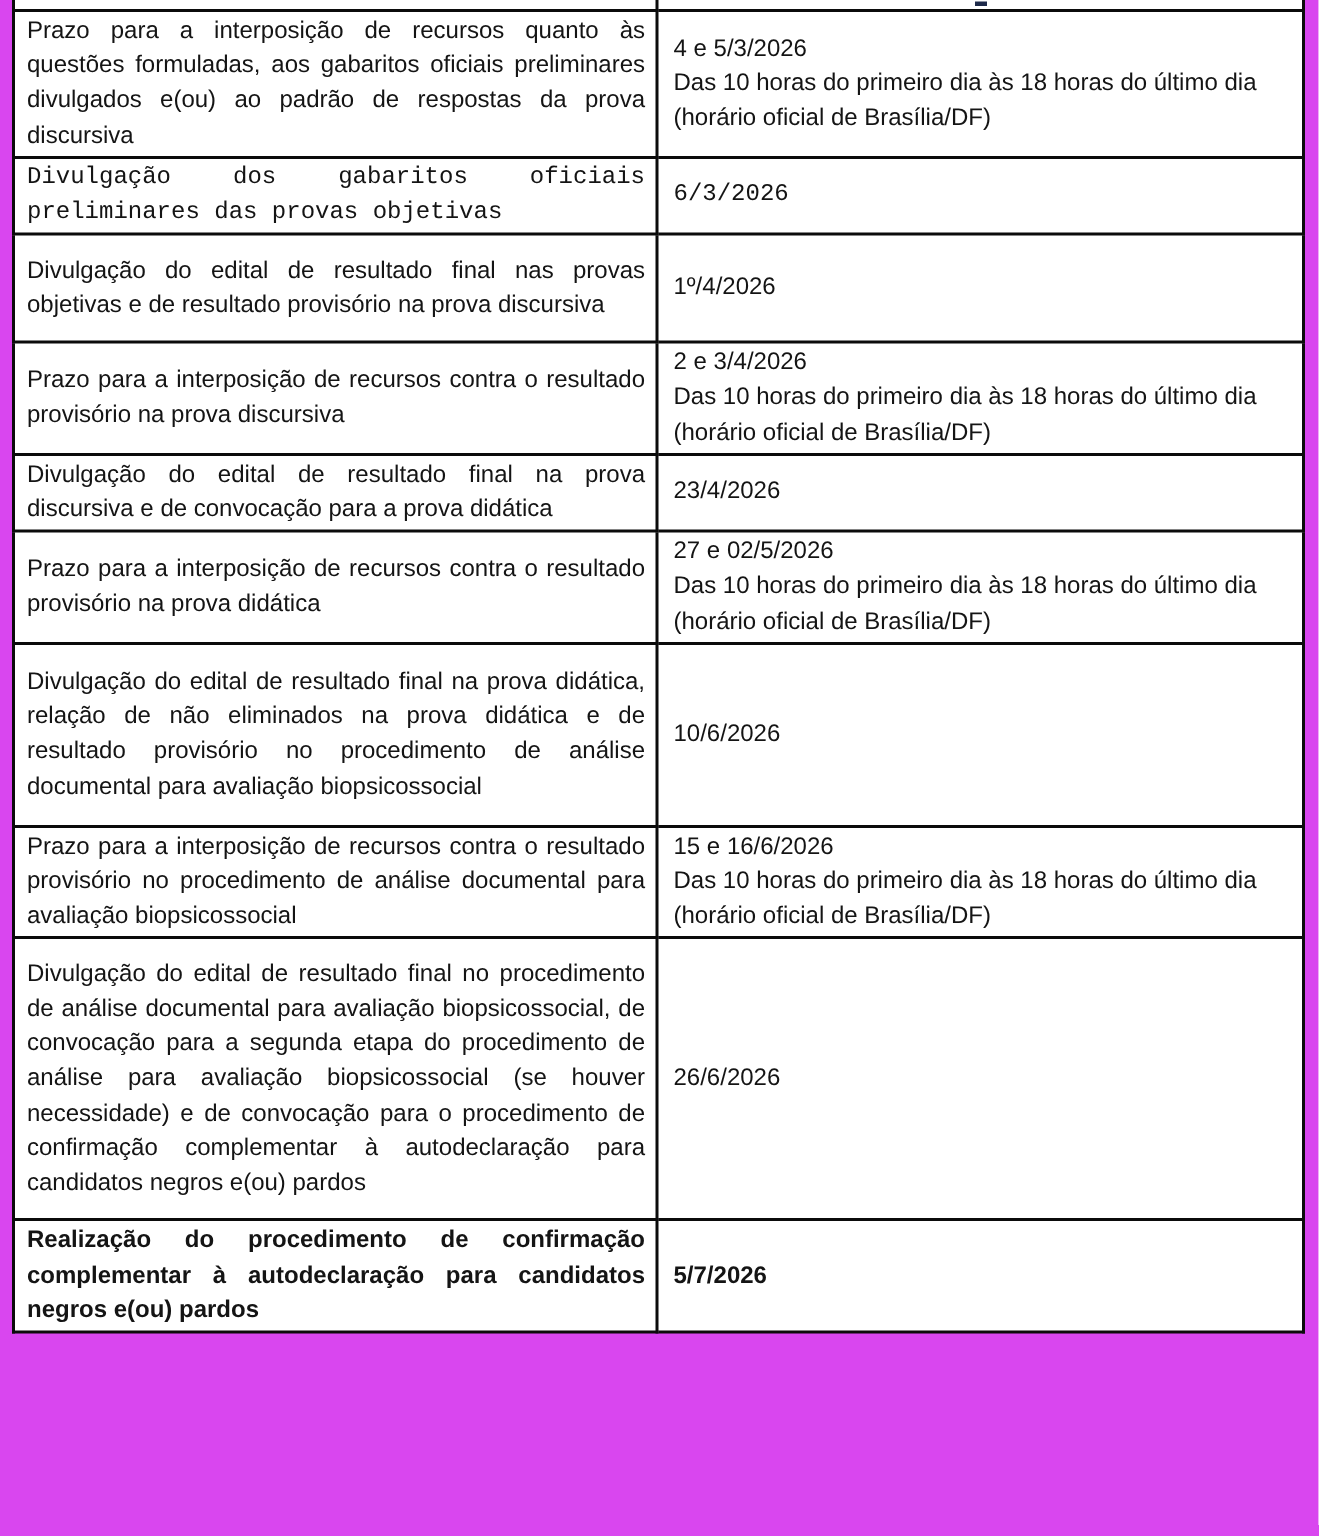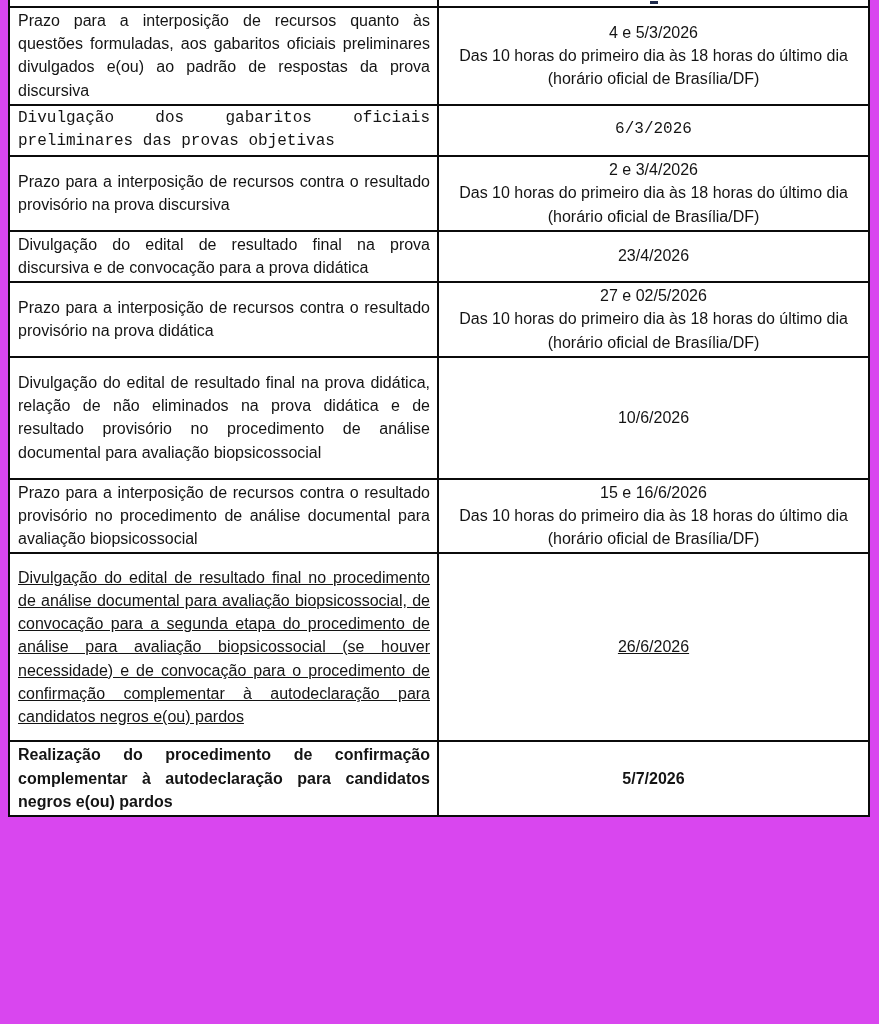--- a/index.html
+++ b/index.html
@@ -28,21 +28,21 @@
     vertical-align: middle;
     font-size: 16px;
     line-height: 23.2px;
     background: #ffffff;
   }
   td.event {
     text-align: justify;
     padding: 1px 7px 2px 8px;
   }
   td.date {
-    text-align: center;
+    text-align: left;
     padding: 1px 10px 2px 10px;
     margin-left: 36px;
   }
   tr.bold td { font-weight: bold; }
   
   tr.cutoff { height: 8px; }
   tr.cutoff td { border-top: none; padding: 0; }
   .remnant {
     width: 8px; height: 3px;
     background: #1e2a4a;
@@ -52,21 +52,21 @@
   tr.r1  { height: 94px; }
   tr.r2  { height: 43px; font-family: Liberation Mono, monospace; }
   tr.r3  { height: 72px; }
   tr.r4  { height: 73px; }
   tr.r5  { height: 48px; }
   tr.r6  { height: 27px; }
   tr.r7  { height: 46px; }
   tr.r8  { height: 72px; }
   tr.r9  { height: 122px; }
   tr.r10 { height: 67px; }
-  tr.r11 { height: 188px; text-decoration: underline; }
+  tr.r11 { height: 188px; }
   tr.r12 { height: 70px; }
   tr.r13 { height: 70px; }
 </style>
 </head>
 <body>
 
 <div class="page">
   <table class="schedule">
     <colgroup>
       <col style="width:429px">
@@ -89,20 +89,27 @@
       </tr>
 
       <tr class="r2">
         <td class="event">Divulgação dos gabaritos oficiais preliminares das provas objetivas</td>
         <td class="date">
           <div>6/3/2026</div>
           <div></div>
         </td>
       </tr>
 
+      <tr class="r3">
+        <td class="event">Divulgação do edital de resultado final nas provas objetivas e de resultado provisório na prova discursiva</td>
+        <td class="date">
+          <div>1º/4/2026</div>
+          <div></div>
+        </td>
+      </tr>
 
       <tr class="r4">
         <td class="event">Prazo para a interposição de recursos contra o resultado provisório na prova discursiva</td>
         <td class="date">
           <div>2 e 3/4/2026</div>
           <div>Das 10 horas do primeiro dia às 18 horas do último dia (horário oficial de Brasília/DF)</div>
         </td>
       </tr>
 
       <tr class="r5">

